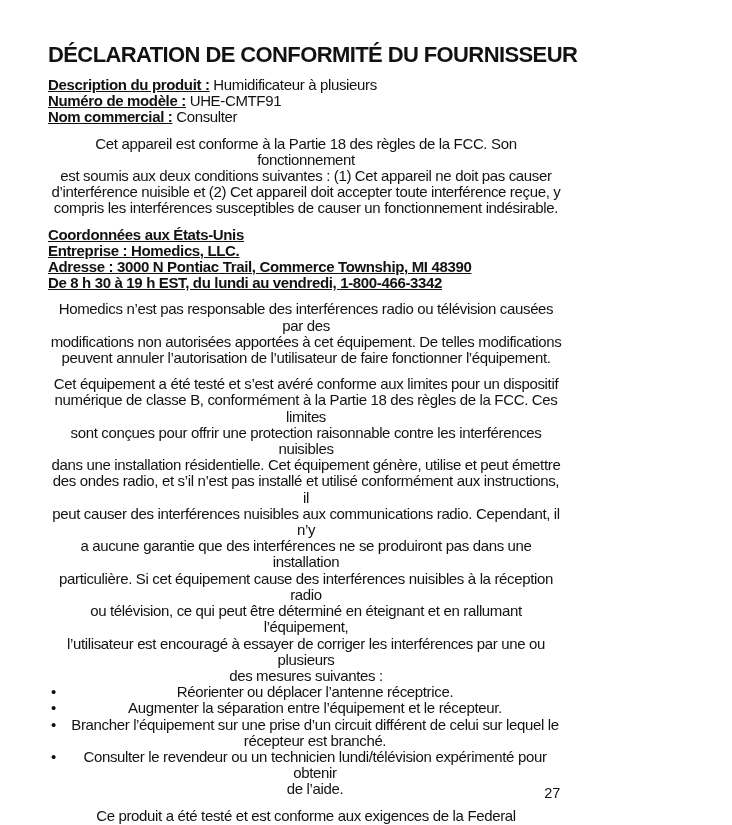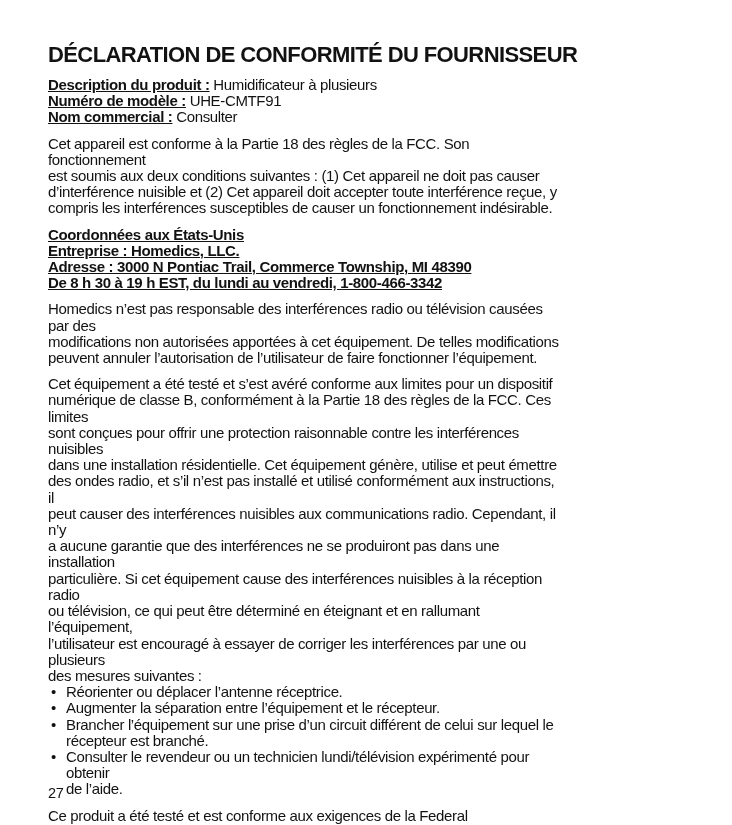--- a/index.html
+++ b/index.html
@@ -32,20 +32,21 @@
   .txt {
     font-size: 15px;
     line-height: 16.2px;
     letter-spacing: -0.35px;
   }
   .section {
     margin: 0 0 10px 0;
   }
   .pre {
     white-space: pre-line;
+    text-align: center;
   }
   .b {
     font-weight: 700;
     text-decoration: underline;
   }
   .info-line .b {
     margin-right: 0.25em;
   }
   .bullets {
     list-style: none;
@@ -63,21 +64,21 @@
     box-sizing: border-box;
   }
   .bullet-text {
     flex: 1 1 auto;
   }
   .page-number {
     position: absolute;
     left: 48px;
     right: 44px;
     bottom: 24px;
-    text-align: left;
+    text-align: right;
     font-size: 14.5px;
     letter-spacing: -0.2px;
   }
 </style>
 </head>
 <body>
 
 <div class="page">
 
   <h1 class="doc-title">DÉCLARATION DE CONFORMITÉ DU FOURNISSEUR</h1>

